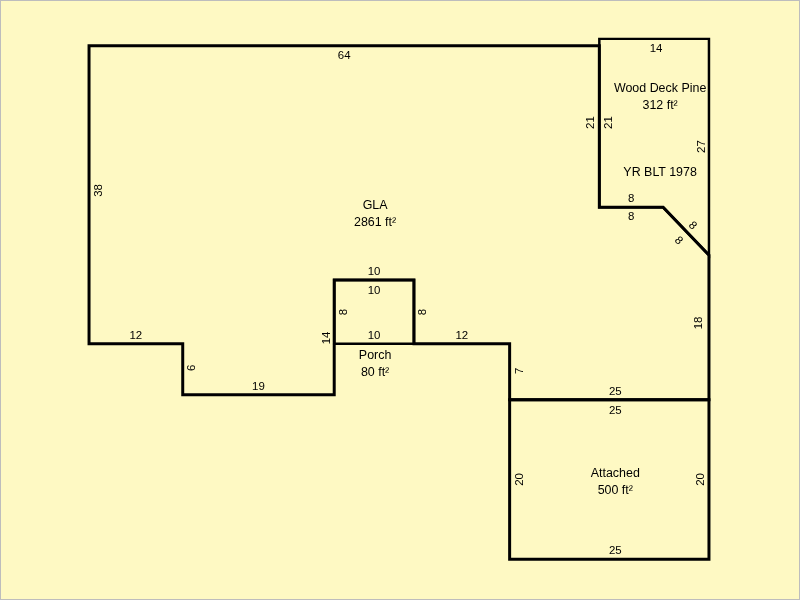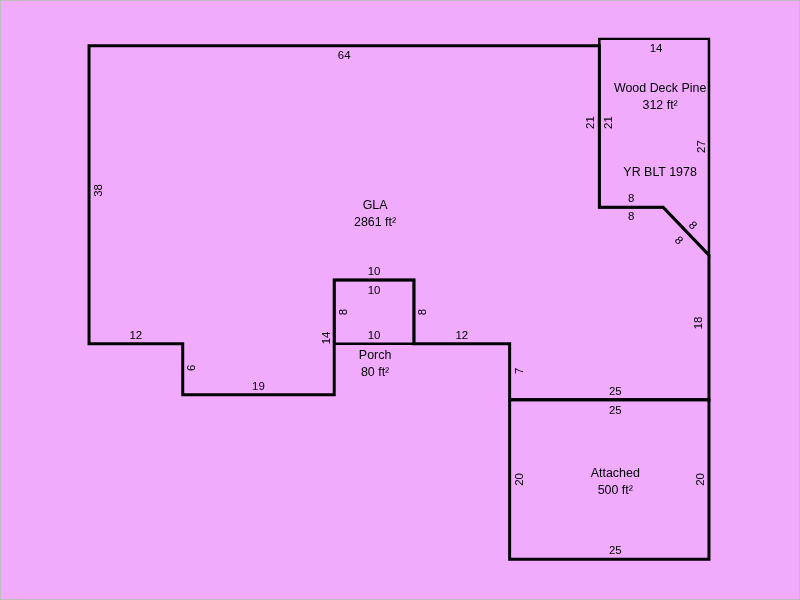--- a/index.html
+++ b/index.html
@@ -6,21 +6,21 @@
     margin: 0;
     padding: 0;
     background: #ffffff;
     font-family: "Liberation Sans", sans-serif;
   }
   .sketch-page {
     position: relative;
     width: 798px;
     height: 598px;
     border: 1px solid #bdbdbd;
-    background: #f0abfc;
+    background: #fef9c3;
     overflow: hidden;
   }
   svg { display: block; }
   svg text {
     fill: #000000;
     text-anchor: middle;
   }
   text.dim  { font: 11.5px "Liberation Sans", sans-serif; }
   text.area { font: 12.5px "Liberation Sans", sans-serif; }
   polygon.outline {

